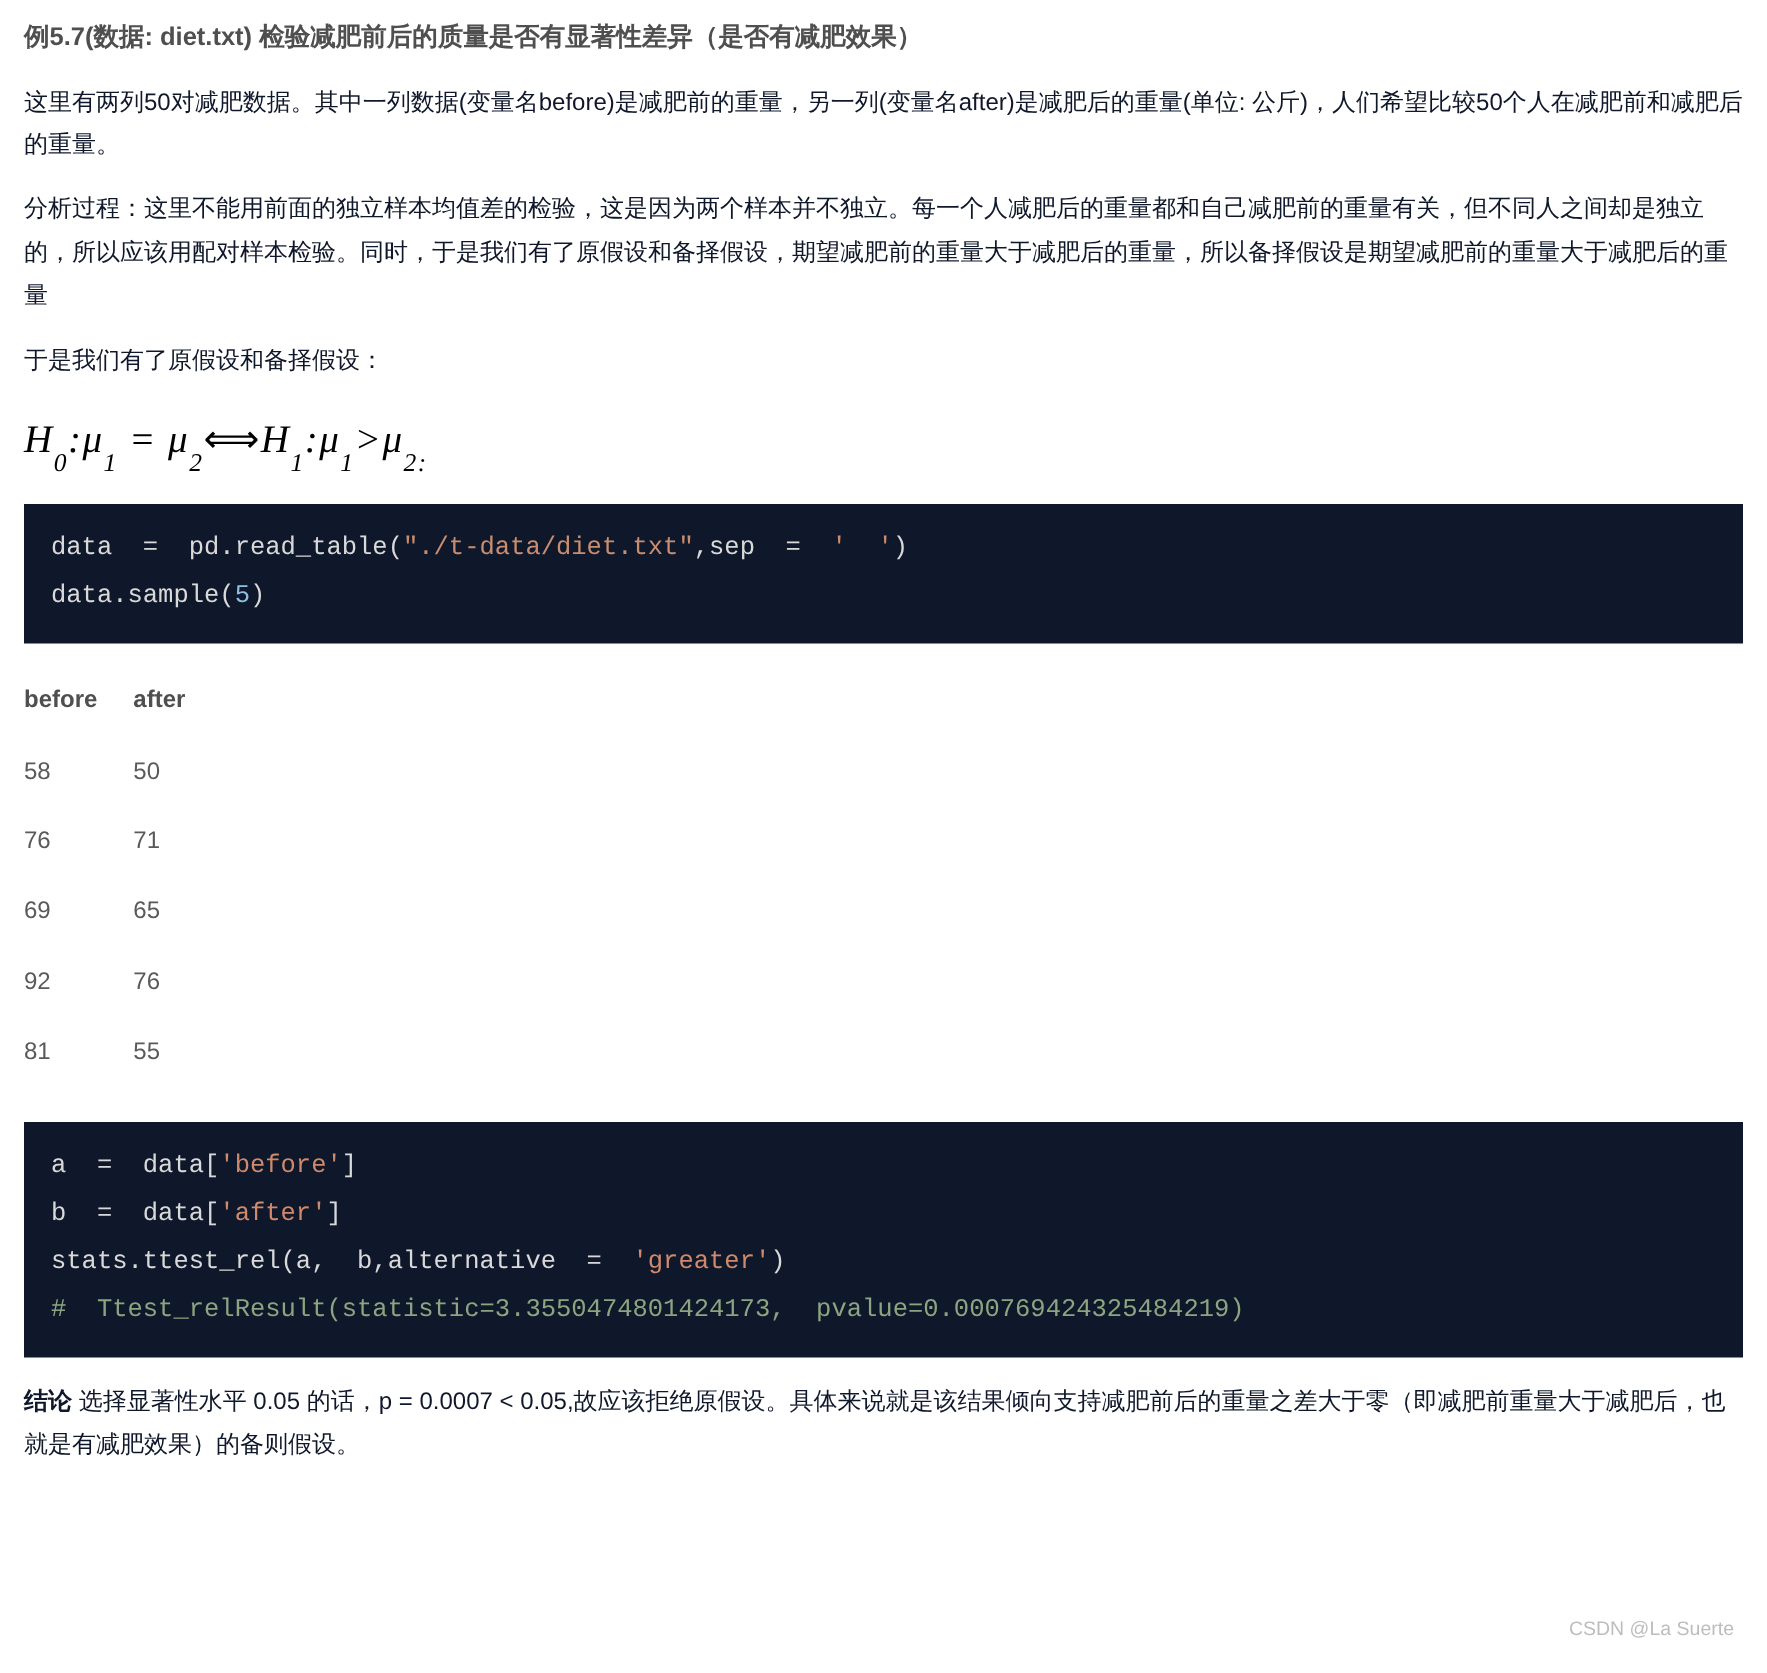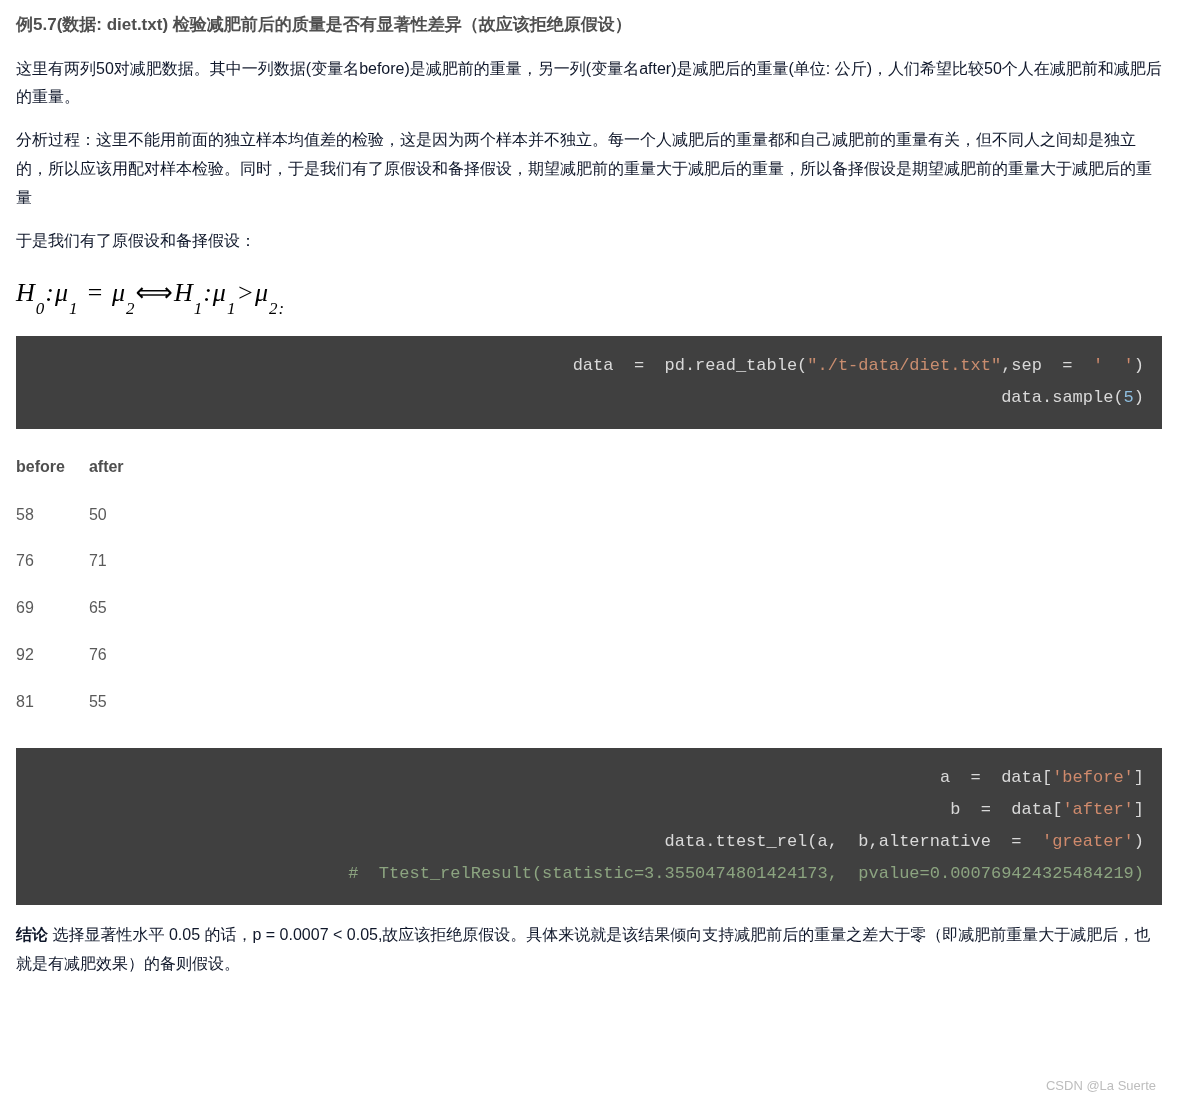--- a/index.html
+++ b/index.html
@@ -34,30 +34,29 @@
       font-size: 17px;
       vertical-align: sub;
       position: relative;
       top: 6px;
     }
     .formula .arrow {
       font-style: normal;
       font-family: sans-serif;
     }
     .code-block {
-      background: #404040;
+      background: #0f172a;
       color: #d9d9d9;
       padding: 14px 18px;
       font-family: "Courier New", monospace;
       font-size: 17px;
       line-height: 1.9;
       margin: 16px 0;
       white-space: pre;
       overflow-x: auto;
-      text-align: right;
     }
     .code-block .dq { color: #c98d6f; }
     .code-block .sq { color: #cf8a6c; }
     .code-block .num { color: #8fbfe0; }
     .code-block .comment { color: #8ca480; }
     .data-table {
       border-collapse: collapse;
       margin: 18px 0 22px 0;
     }
     .data-table th {
@@ -82,21 +81,21 @@
       right: 22px;
       color: #bdbdbd;
       font-size: 13px;
       pointer-events: none;
       margin-top: 12px;
     }
   </style>
 </head>
 <body>
 
-<div class="heading">例5.7(数据: diet.txt) 检验减肥前后的质量是否有显著性差异（故应该拒绝原假设）</div>
+<div class="heading">例5.7(数据: diet.txt) 检验减肥前后的质量是否有显著性差异（是否有减肥效果）</div>
 
 <div class="paragraph">这里有两列50对减肥数据。其中一列数据(变量名before)是减肥前的重量，另一列(变量名after)是减肥后的重量(单位: 公斤)，人们希望比较50个人在减肥前和减肥后的重量。</div>
 
 <div class="paragraph">分析过程：这里不能用前面的独立样本均值差的检验，这是因为两个样本并不独立。每一个人减肥后的重量都和自己减肥前的重量有关，但不同人之间却是独立的，所以应该用配对样本检验。同时，于是我们有了原假设和备择假设，期望减肥前的重量大于减肥后的重量，所以备择假设是期望减肥前的重量大于减肥后的重量</div>
 
 <div class="paragraph">于是我们有了原假设和备择假设：</div>
 
 <div class="formula">
   H<span class="sub">0</span>:μ<span class="sub">1</span> = μ<span class="sub">2</span><span class="arrow">⟺</span>H<span class="sub">1</span>:μ<span class="sub">1</span>&gt;μ<span class="sub">2</span><span class="sub">:</span>
 </div>
@@ -130,20 +129,20 @@
       </tr>
     <tr>
         <td>81</td>
         <td>55</td>
       </tr>
   </tbody>
 </table>
 
 <div class="code-block"><span>a  =  data[</span><span class="sq">'before'</span><span>]</span>
 <span>b  =  data[</span><span class="sq">'after'</span><span>]</span>
-<span>data.ttest_rel(a,  b,alternative  =  </span><span class="sq">'greater'</span><span>)</span>
+<span>stats.ttest_rel(a,  b,alternative  =  </span><span class="sq">'greater'</span><span>)</span>
 <span class="comment">#  Ttest_relResult(statistic=3.3550474801424173,  pvalue=0.000769424325484219)</span></div>
 
 <div class="paragraph">
   <span class="bold-inline">结论</span><span> 选择显著性水平 0.05 的话，p = 0.0007 &lt; 0.05,故应该拒绝原假设。具体来说就是该结果倾向支持减肥前后的重量之差大于零（即减肥前重量大于减肥后，也就是有减肥效果）的备则假设。</span>
 </div>
 
 <div class="watermark">CSDN @La Suerte</div>
 
 </body></html>

